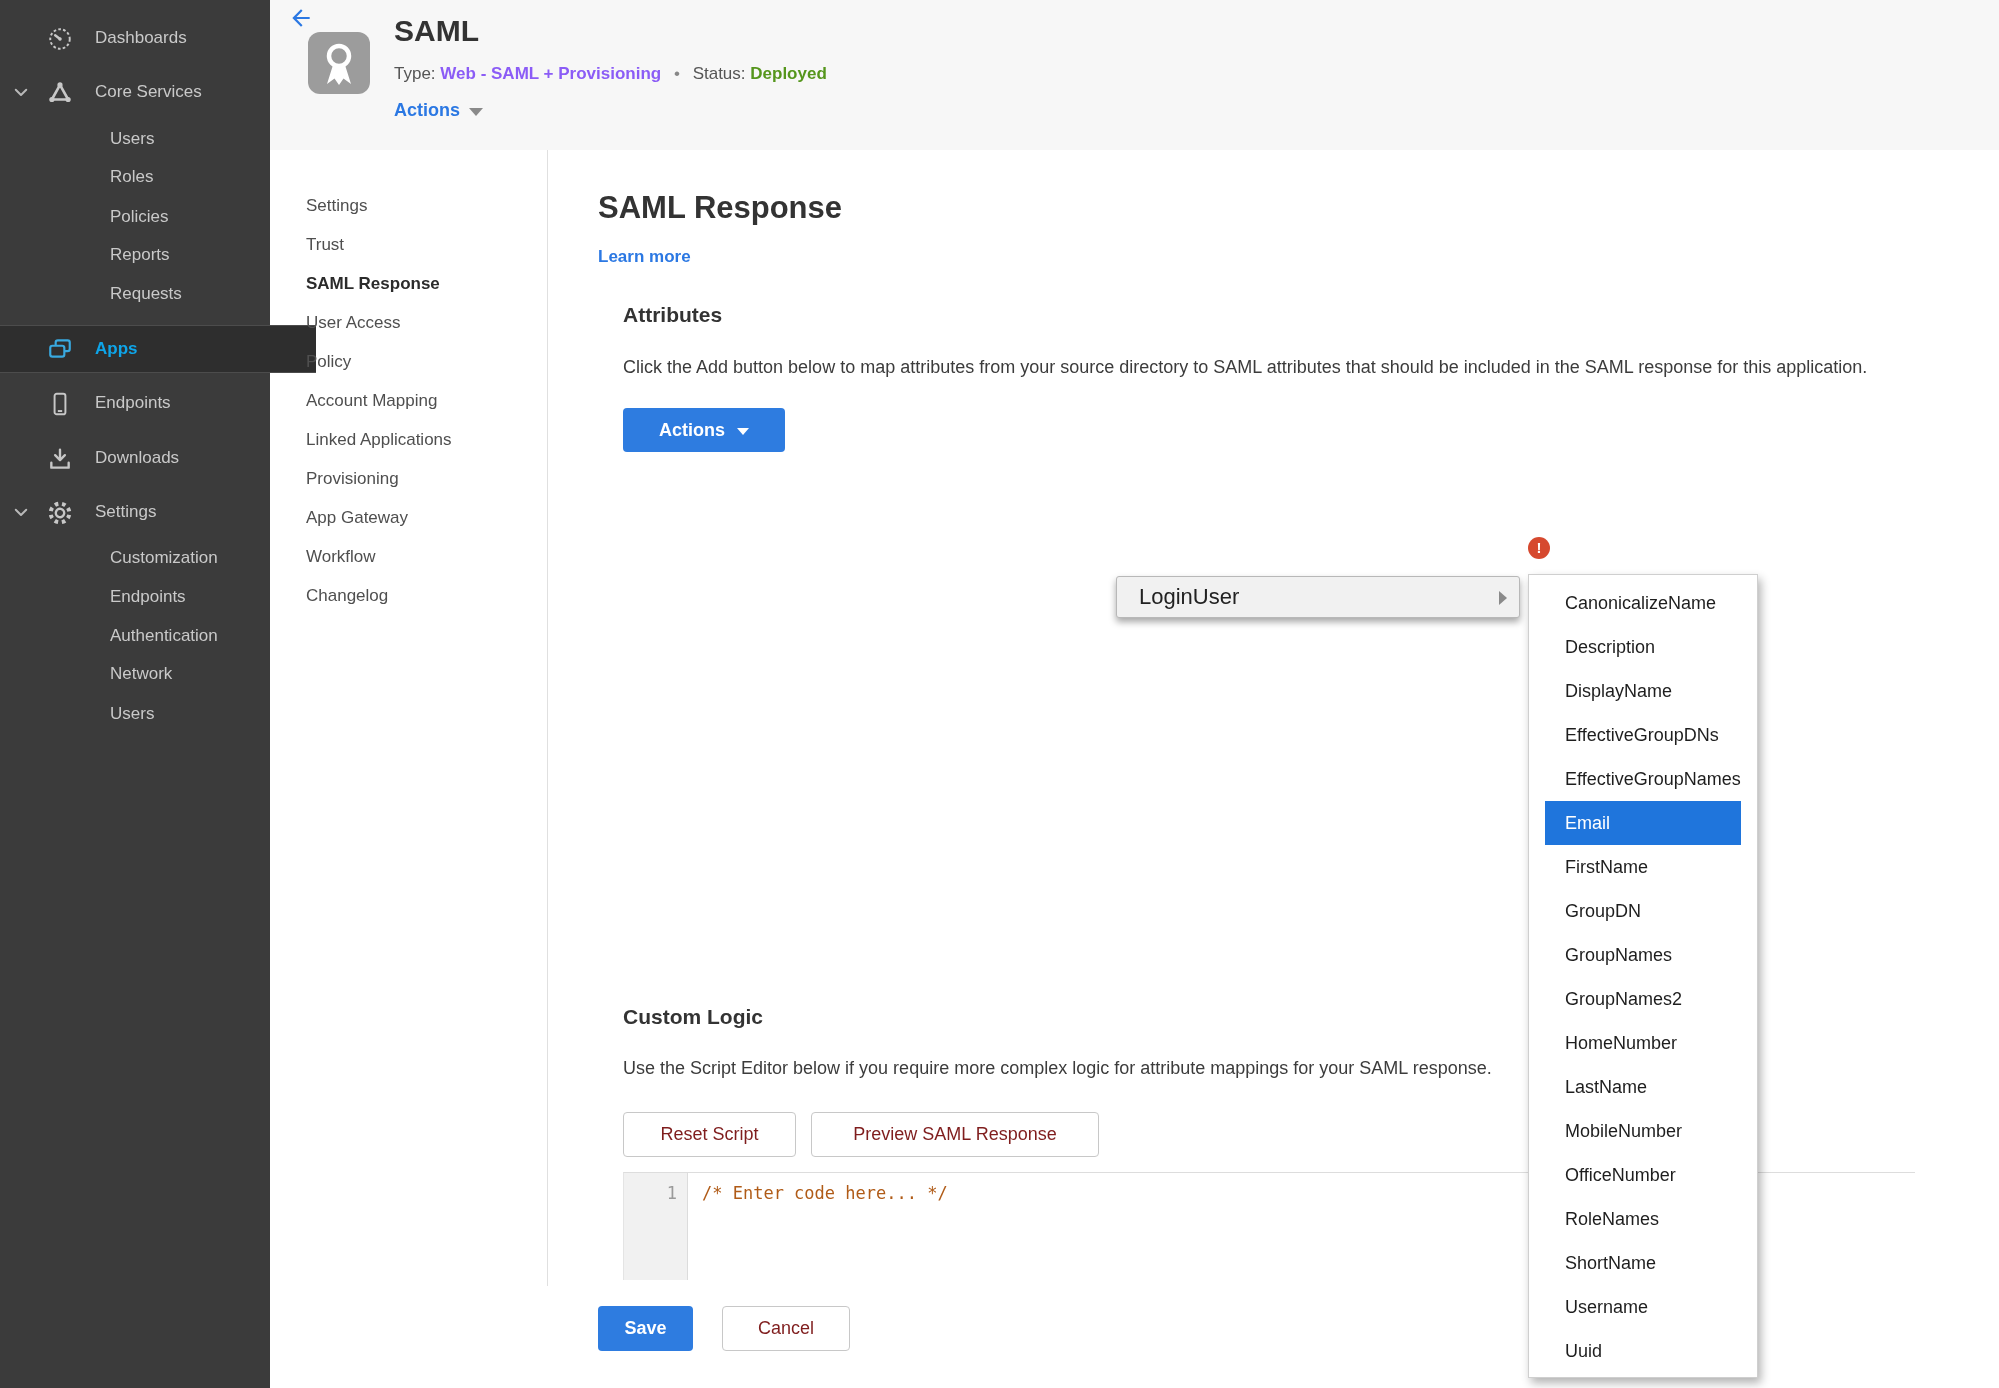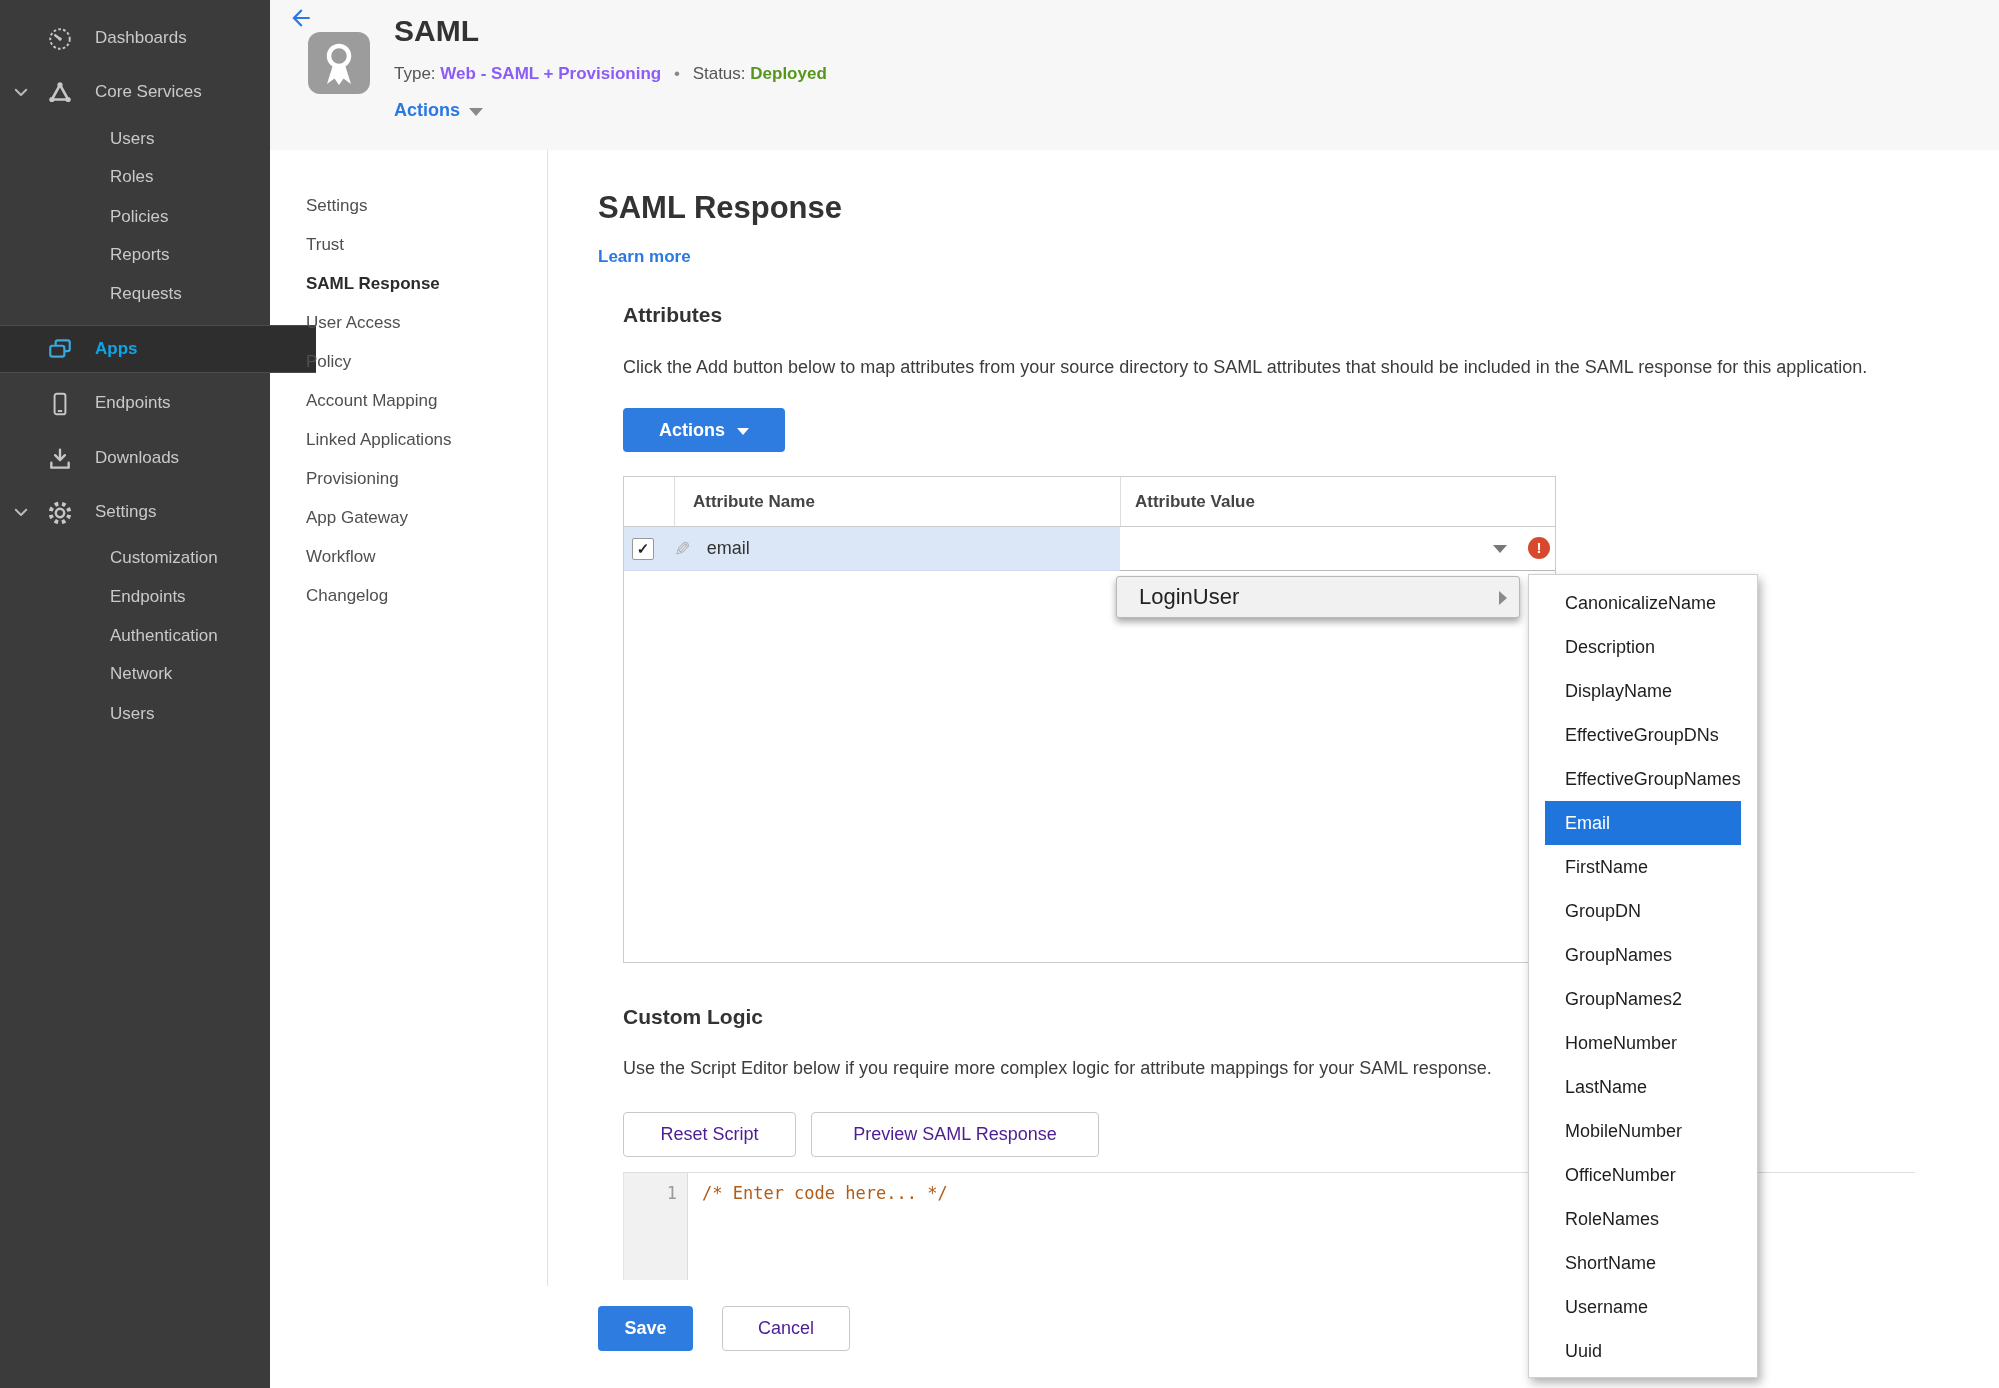--- a/index.html
+++ b/index.html
@@ -42,21 +42,21 @@
   .h1{position:absolute;left:598px;top:190px;font-size:31px;font-weight:bold;color:#333;}
   .learn-more{position:absolute;left:598px;top:247px;font-size:17px;font-weight:bold;color:#2b78e3;cursor:pointer;}
   .h2{font-size:21px;font-weight:bold;color:#333;position:absolute;left:623px;}
   .body-text{font-size:18px;color:#3c3c3c;position:absolute;left:623px;white-space:nowrap;}
 
   .btn-blue{position:absolute;background:#2e7ce0;border:none;border-radius:4px;color:#fff;
             font-weight:bold;font-size:18px;font-family:"Liberation Sans",sans-serif;cursor:pointer;
             display:flex;align-items:center;justify-content:center;}
   .caret-white{width:0;height:0;border-left:6px solid transparent;border-right:6px solid transparent;
                border-top:7px solid #fff;margin-left:12px;margin-top:2px;}
-  .btn-plain{position:absolute;background:#fff;border:1px solid #c8c8c8;border-radius:4px;color:#4c1d95;
+  .btn-plain{position:absolute;background:#fff;border:1px solid #c8c8c8;border-radius:4px;color:#7f1d1d;
              font-size:18px;font-family:"Liberation Sans",sans-serif;cursor:pointer;
              display:flex;align-items:center;justify-content:center;}
 
   
   .attr-table{position:absolute;left:623px;top:476px;width:933px;height:487px;
               border:1px solid #cbcbcb;background:#fff;box-sizing:border-box;}
   .t-head{display:flex;height:49px;border-bottom:1px solid #cbcbcb;align-items:center;}
   .t-head .c0{width:50px;height:100%;}
   .t-head .c1{width:446px;height:100%;border-left:1px solid #ddd;display:flex;align-items:center;
               padding-left:18px;box-sizing:border-box;font-size:17px;font-weight:bold;color:#444;}
@@ -264,39 +264,20 @@
   <a class="learn-more">Learn more</a>
 
   <div class="h2" style="top:303px">Attributes</div>
   <div class="body-text" style="top:357px">Click the Add button below to map attributes from your source directory to SAML attributes that should be included in the SAML response for this application.</div>
 
   <button class="btn-blue" style="left:623px;top:408px;width:162px;height:44px">
     <span>Actions</span>
     <span class="caret-white"></span>
   </button>
 
-  <div class="attr-table">
-    <div class="t-head">
-      <div class="c0"></div>
-      <div class="c1">Attribute Name</div>
-      <div class="c2">Attribute Value</div>
-    </div>
-    <div class="t-row">
-      <div class="rc0">
-        <span class="cbx"></span>
-      </div>
-      <div class="rc1">
-        <span class="pencil"></span>
-        <span class="cell-text">email</span>
-      </div>
-      <div class="rc2">
-        <span class="dd-caret"></span>
-      </div>
-    </div>
-  </div>
 
   <div class="err-icon"></div>
 
   <div class="ctx-menu">
     <span class="lbl">LoginUser</span>
     <span class="sub-caret"></span>
   </div>
 
   <div class="submenu">
     <div class="sm-item">CanonicalizeName</div>

